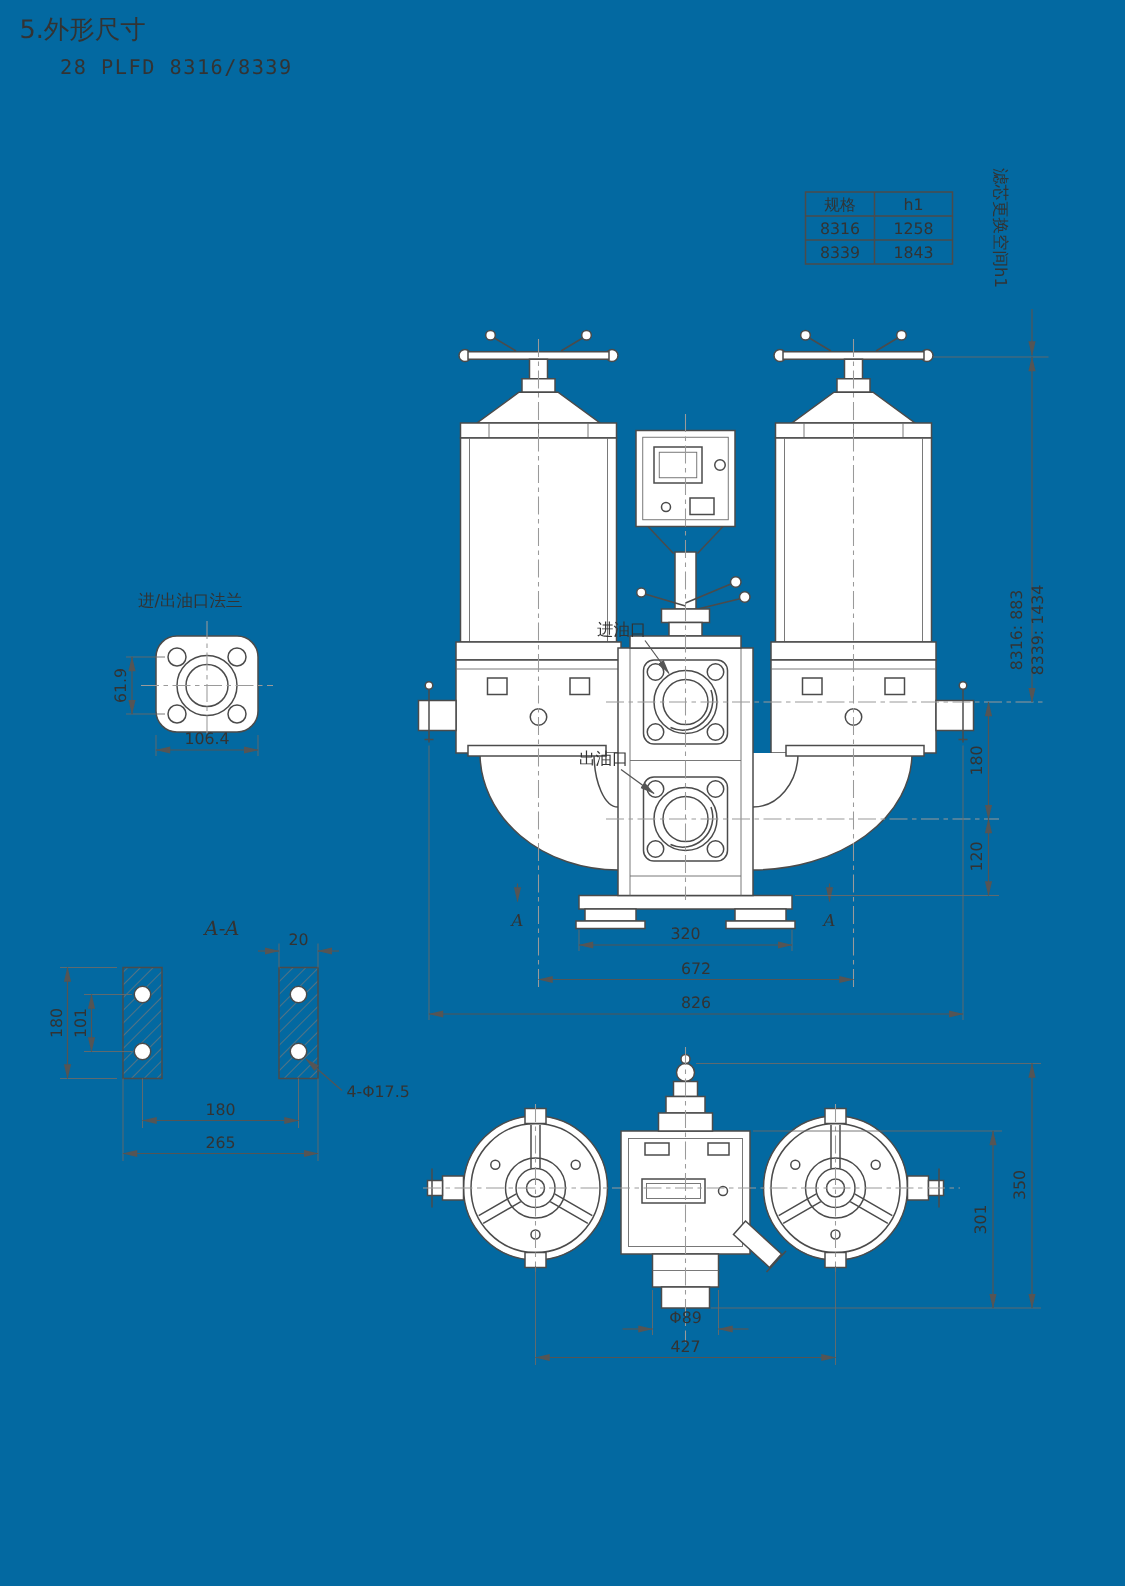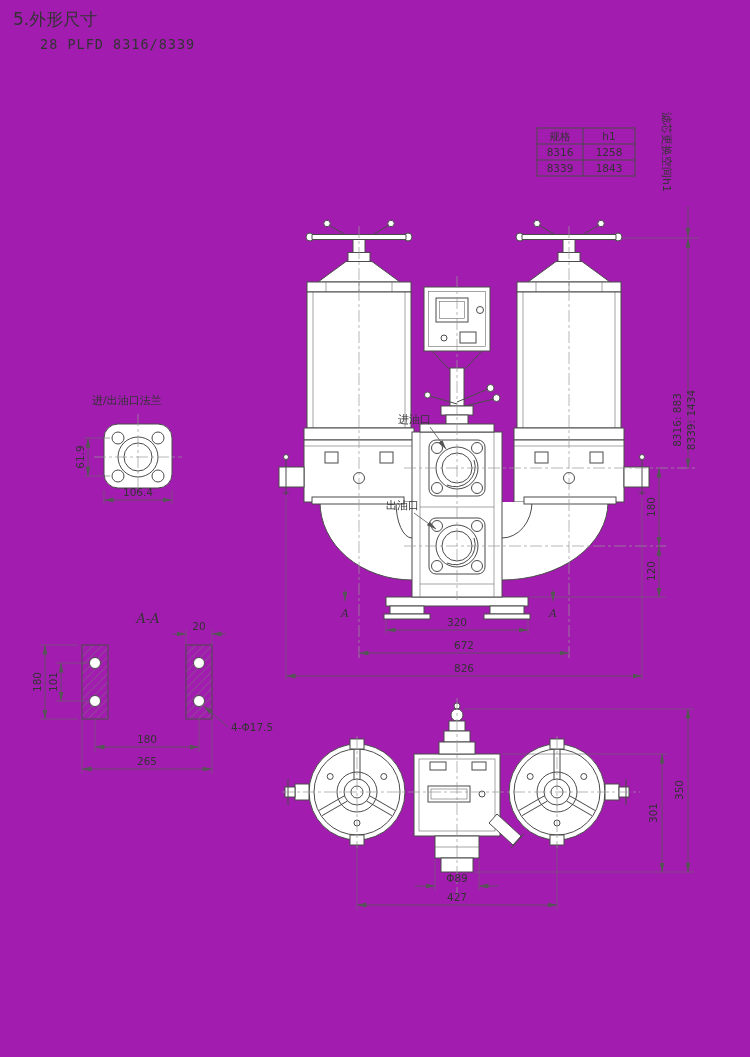--- a/index.html
+++ b/index.html
@@ -1,16 +1,16 @@
 <!DOCTYPE html>
 <html><head>
 <meta charset="utf-8">
 <style>
   html,body { margin:0; padding:0; background:#fff; }
-  #page { position:relative; width:750px; height:1057px; background:#a21caf; overflow:hidden;
+  #page { position:relative; width:750px; height:1057px; background:#0369a1; overflow:hidden;
           font-family:"DejaVu Sans","Liberation Sans",sans-serif; }
   svg { display:block; }
   .ln   { fill:none; stroke:#4b4b4b; stroke-width:1; }
   .lnf  { fill:#ffffff; stroke:#4b4b4b; stroke-width:1; }
   .thin { fill:none; stroke:#6a6a6a; stroke-width:.6; }
   .dim  { fill:none; stroke:#555555; stroke-width:.8; }
   .cl   { fill:none; stroke:#9a9a9a; stroke-width:.7; stroke-dasharray:12 3 3 3; }
   .hat  { fill:url(#hatch); stroke:#4b4b4b; stroke-width:1; }
   text  { fill:#333333; font-family:"DejaVu Sans","Liberation Sans",sans-serif; }
   .t10  { font-size:10.5px; }

